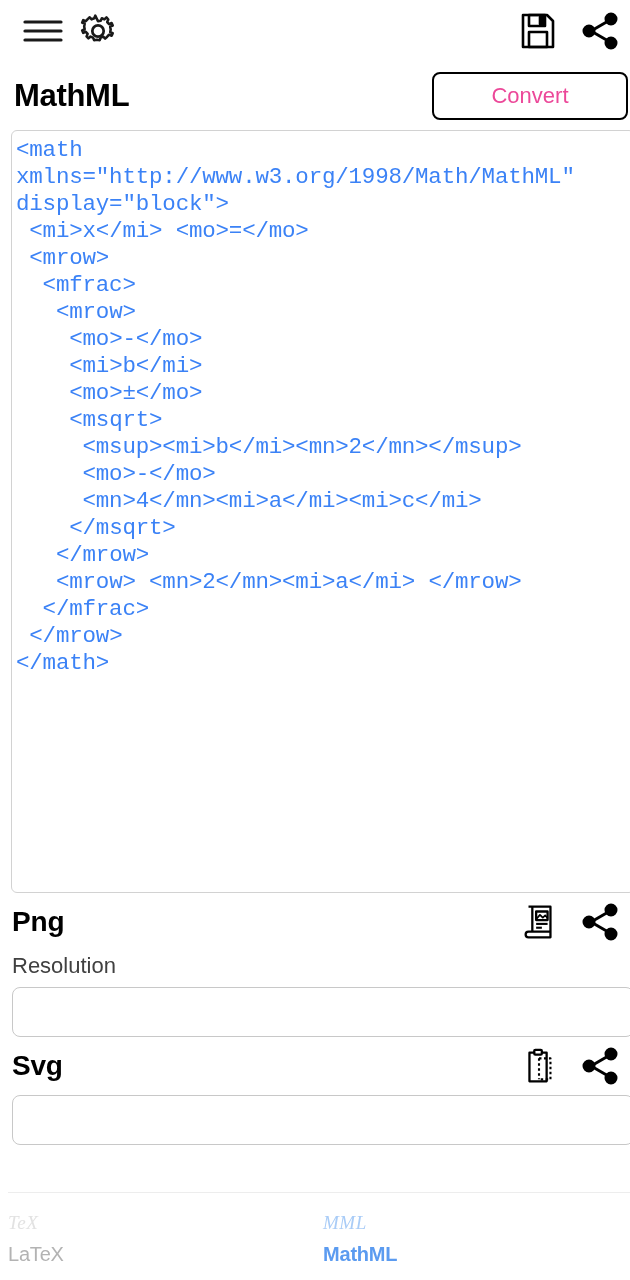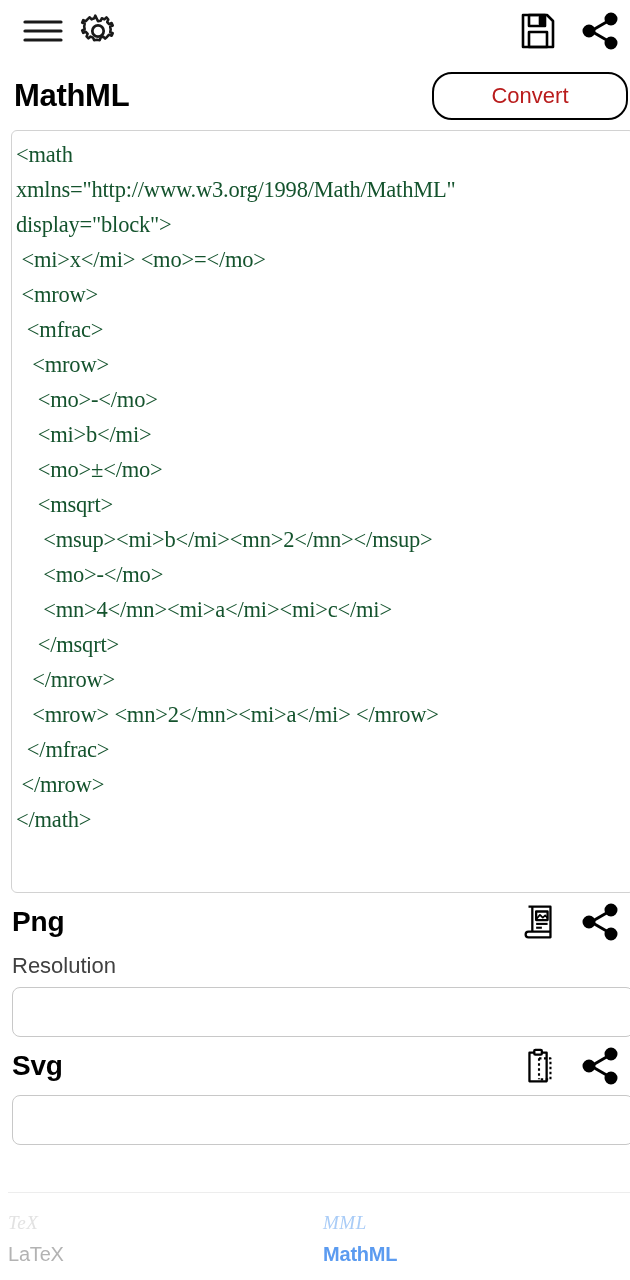--- a/index.html
+++ b/index.html
@@ -57,44 +57,44 @@
     font-size: 31px;
     font-weight: bold;
     color: #000000;
     letter-spacing: -0.3px;
   }
   .title-spacer { flex: 1 1 auto; }
   .convert-btn {
     width: 196px;
     height: 48px;
     border: 2px solid #000000;
-    border-radius: 20px;
+    border-radius: 8px;
     background: #ffffff;
     font-family: "Liberation Sans", sans-serif;
     font-size: 22px;
-    color: #b91c1c;
+    color: #ec4899;
     cursor: pointer;
   }
 
   
   .code-area {
     margin: 0 3px;
     height: 763px;
     border: 1px solid #d2d2d2;
     border-radius: 6px;
     background: #ffffff;
     padding: 6px 4px 4px 4px;
     overflow: hidden;
     flex: 0 0 auto;
   }
   .code-text {
-    font-family: Liberation Serif, serif;
+    font-family: Liberation Mono, monospace;
     font-size: 22.5px;
-    line-height: 35px;
-    color: #14532d;
+    line-height: 27px;
+    color: #3b82f6;
     white-space: pre-wrap;
     word-break: break-word;
     letter-spacing: -0.2px;
   }
 
   
   .section {
     padding: 0 4px;
     flex: 0 0 auto;
   }

